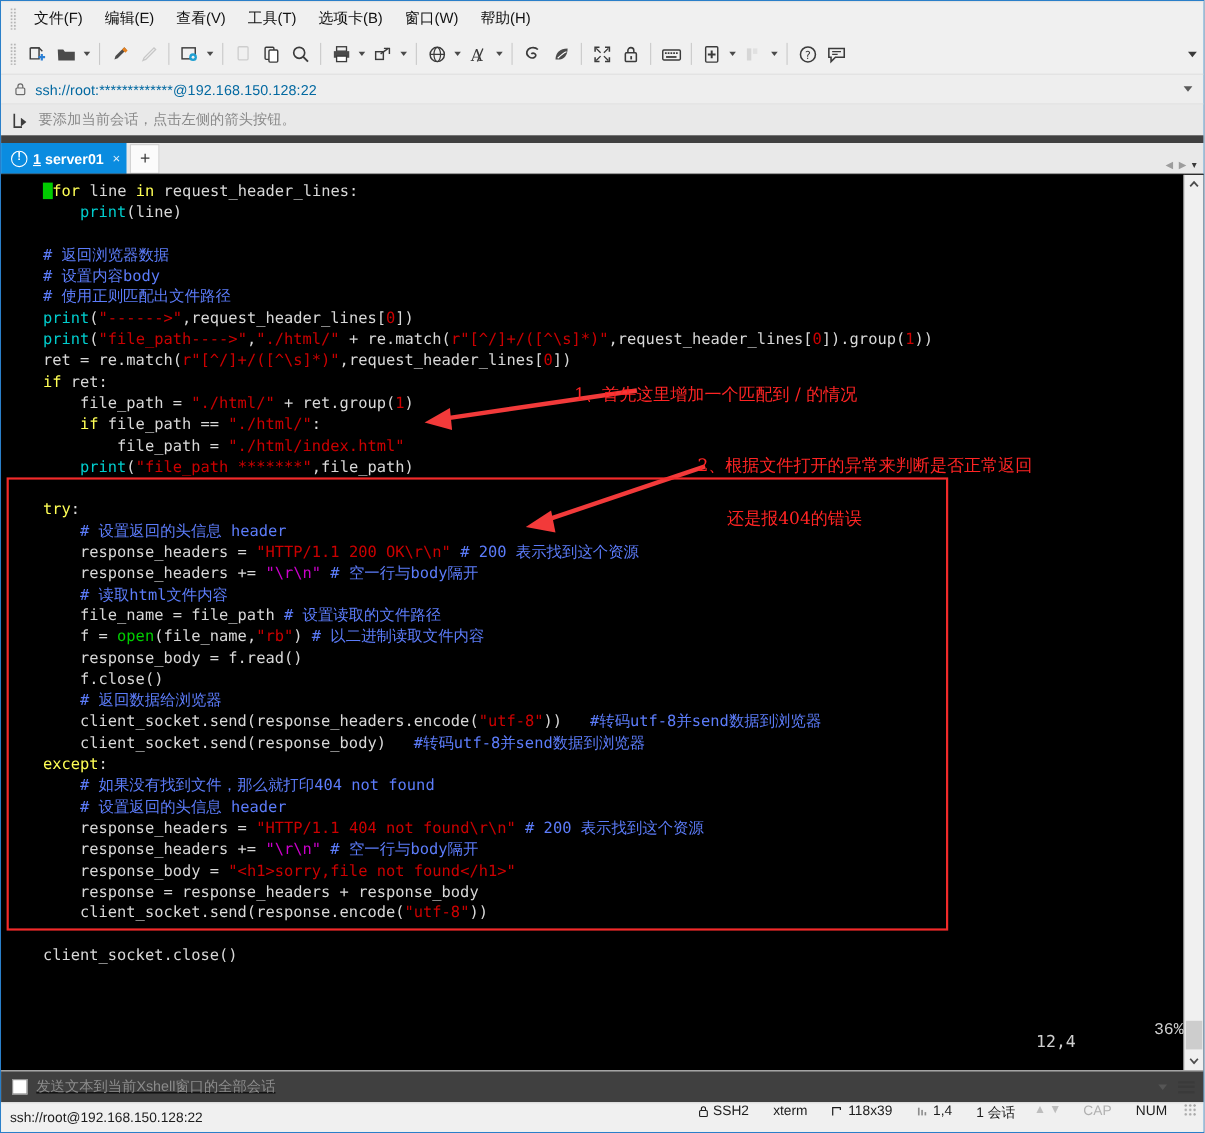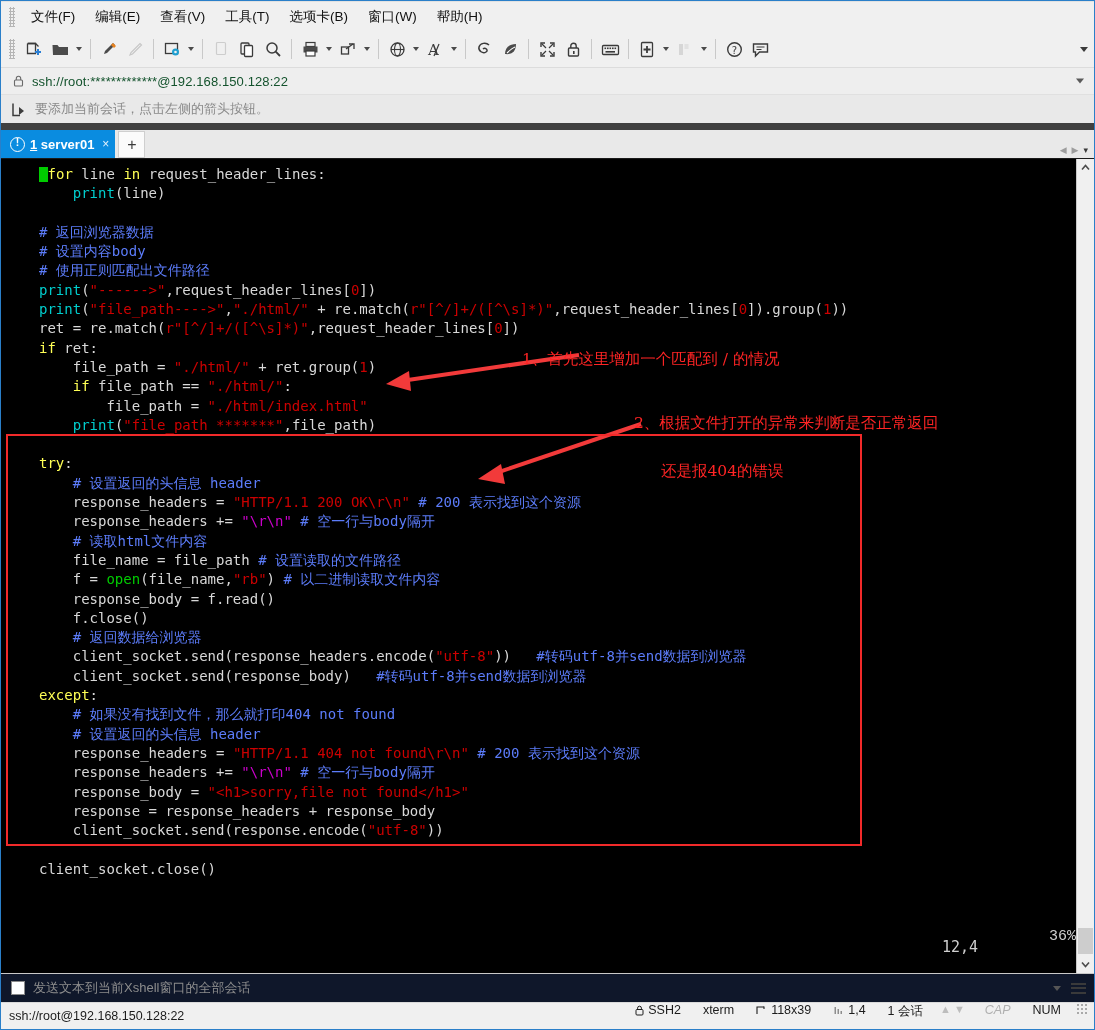--- a/index.html
+++ b/index.html
@@ -122,21 +122,21 @@
   .addrbar {
     height: 26px; flex: 0 0 26px;
     background: #eeeeee;
     display: flex; align-items: center;
     padding-left: 8px;
     position: relative;
     border-bottom: 1px solid #e0e0e0;
   }
   .addr-lock { margin: 0 8px 0 4px; color: #666; display: flex; }
   .addr-text {
-    font-size: 13px; color: #14532d;
+    font-size: 13px; color: #0369a1;
     letter-spacing: .1px;
   }
   .addr-caret {
     position: absolute; right: 10px; top: 50%;
     transform: translateY(-50%);
     border-left: 4px solid transparent;
     border-right: 4px solid transparent;
     border-top: 5px solid #5a5a5a;
   }
 
@@ -269,25 +269,26 @@
     white-space: nowrap;
   }
   .an-box {
     position: absolute;
     border: 2.5px solid #f22a2a;
   }
 
   
   .sendbar {
     height: 28px; flex: 0 0 28px;
-    background: #0f172a;
+    background: #404040;
     display: flex; align-items: center;
     padding-left: 10px;
     position: relative;
     border-top: 1px solid #c9c9c9;
+    text-decoration: underline;
   }
   .send-check {
     width: 12px; height: 12px;
     border: 1px solid #8a8a8a; background: #fff;
     margin-right: 8px;
   }
   .send-text { font-size: 13px; color: #8c8c8c; }
   .send-right {
     position: absolute; right: 8px; top: 0; height: 28px;
     display: flex; align-items: center; gap: 10px;
@@ -313,21 +314,21 @@
   .st-right {
     position: absolute; right: 4px; top: 0; height: 26px;
     display: flex; align-items: flex-start;
   }
   .st-cell {
     font-size: 12.5px; color: #1c1c1c;
     padding: 0 11px;
     display: flex; align-items: center; gap: 4px;
     white-space: nowrap;
   }
-  .st-cell.dim { color: #b0b0b0; font-style: italic; }
+  .st-cell.dim { color: #b0b0b0; }
   .st-arrows { color: #bdbdbd; font-size: 11px; letter-spacing: 3px; padding: 0 6px; }
   .st-grip {
     width: 12px; height: 12px; margin-left: 4px; margin-right: 2px;
     background-image: radial-gradient(circle, #a9a9a9 1px, transparent 1.2px);
     background-size: 4px 4px;
     background-position: bottom right;
   }
 </style>
 </head>
 <body>

